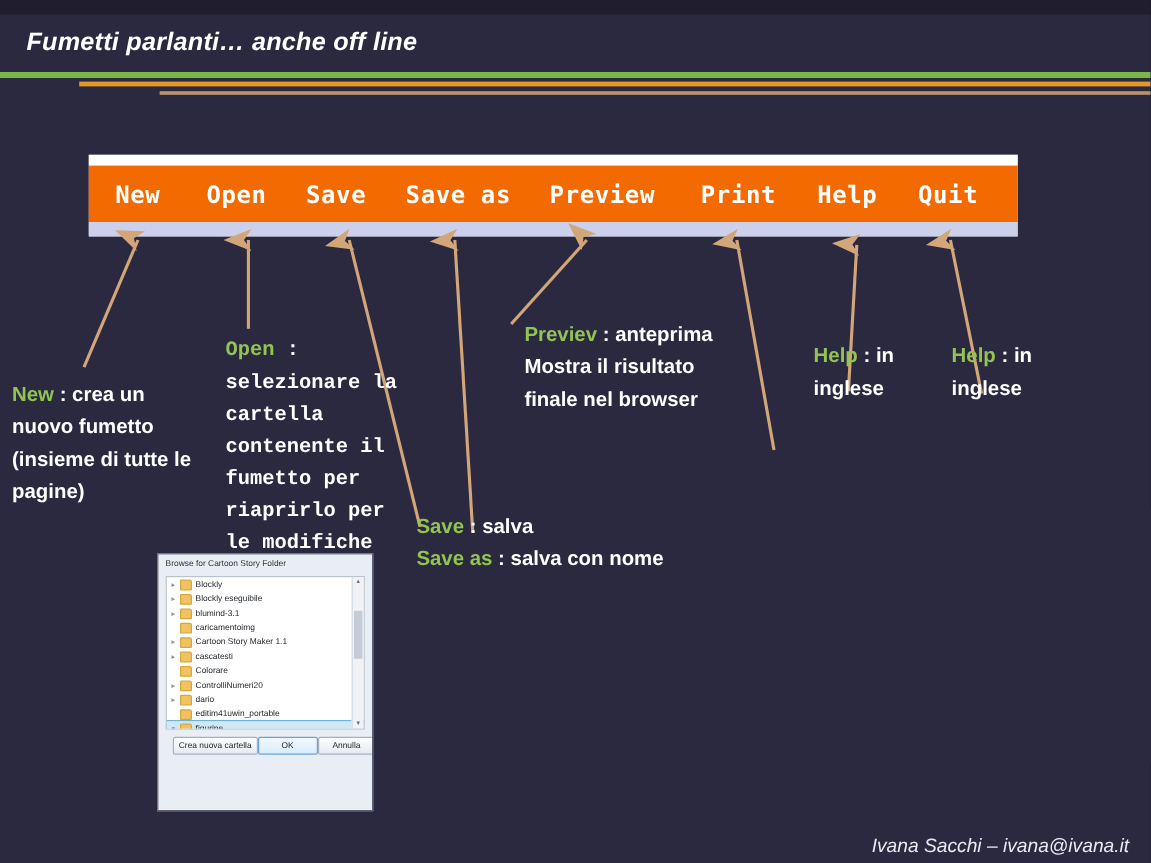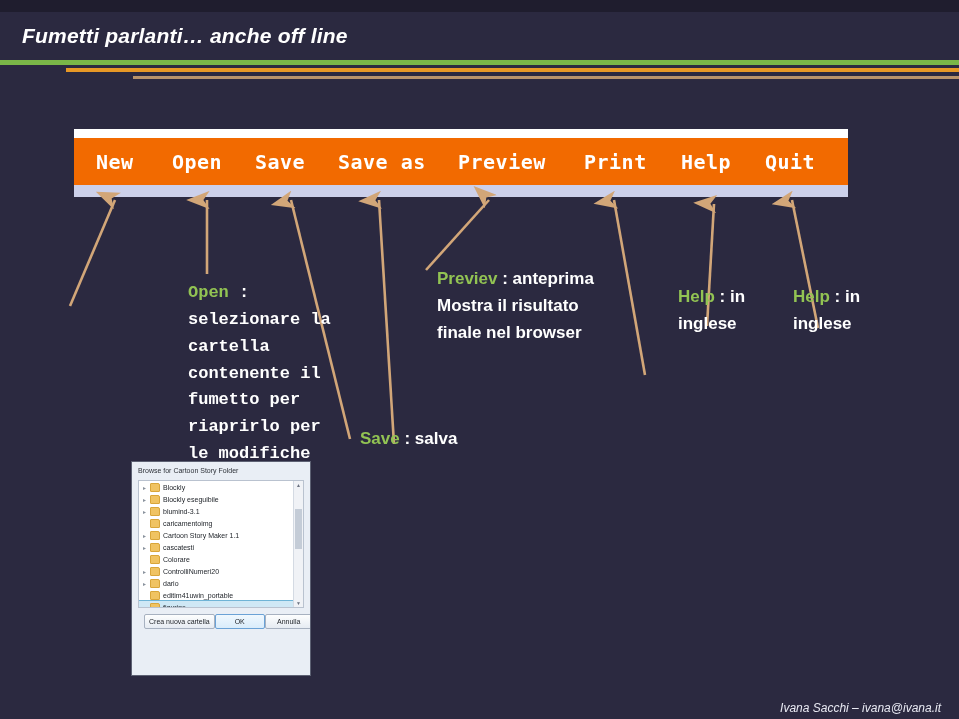--- a/index.html
+++ b/index.html
@@ -79,21 +79,21 @@
     font-weight: bold;
     font-size: 17px;
     line-height: 1.58;
   }
   .kw { color: #92c353; }
   .link { color: #e8951c; }
 
   #callout-new   { left: 10px;  top: 304px; width: 160px; }
   #callout-open  { left: 188px; top: 268px; width: 150px; font-family: Liberation Mono, monospace; }
   #callout-preview { left: 437px; top: 254px; width: 190px; }
-  #callout-save  { left: 360px; top: 414px; width: 280px; }
+  #callout-save  { left: 347px; top: 414px; width: 280px; }
   #callout-print { left: 601px; top: 366px; width: 170px; }
   #callout-help1 { left: 678px; top: 272px; width: 95px; }
   #callout-help2 { left: 793px; top: 272px; width: 95px; }
 
   
   #file-dialog {
     position: absolute;
     left: 131px;
     top: 449px;
     width: 180px;
@@ -196,21 +196,21 @@
   .fd-btn.primary { border-color: #6ba2d6; background: linear-gradient(#f0f8fe, #d9ecfb); }
   #fd-btn-new { flex: 0 0 auto; }
   #fd-btn-ok { flex: 0 0 40px; }
   #fd-btn-cancel { flex: 0 0 38px; }
 
   
   #footer {
     position: absolute;
     right: 18px;
     bottom: 16px;
-    font-size: 12px;
+    font-size: 16px;
     font-style: italic;
     color: #e8e9f2;
   }
 </style>
 </head>
 <body>
 
 <div id="slide">
 
   <div id="title">Fumetti parlanti… anche off line</div>
@@ -245,32 +245,38 @@
       <line x1="207" y1="262" x2="207" y2="188"></line>
       <line x1="350" y1="427" x2="291" y2="188"></line>
       <line x1="394" y1="432" x2="379" y2="188"></line>
       <line x1="426" y1="258" x2="489" y2="188"></line>
       <line x1="645" y1="363" x2="614" y2="188"></line>
       <line x1="707" y1="314" x2="714" y2="192"></line>
       <line x1="818" y1="316" x2="792" y2="188"></line>
     </g>
   </svg>
 
+  <div class="callout" id="callout-new">
+    <span class="kw">New</span><span> : </span><span>crea un nuovo fumetto (insieme di tutte le pagine)</span>
+  </div>
 
   <div class="callout" id="callout-open">
     <span class="kw">Open</span><span> : </span><span>selezionare la cartella contenente il fumetto per riaprirlo per le modifiche</span>
   </div>
 
   <div class="callout" id="callout-preview">
     <span class="kw">Previev</span><span> : </span><span>anteprima Mostra il risultato finale nel browser</span>
   </div>
 
   <div class="callout" id="callout-save">
     <div>
       <span class="kw">Save</span><span> : </span><span>salva</span>
+    </div>
+    <div>
+      <span class="kw">Save as</span><span> : </span><span>salva con nome</span>
     </div>
   </div>
 
 
   <div class="callout" id="callout-help1">
     <span class="kw">Help</span><span> : </span><span>in inglese</span>
   </div>
 
   <div class="callout" id="callout-help2">
     <span class="kw">Help</span><span> : </span><span>in inglese</span>

